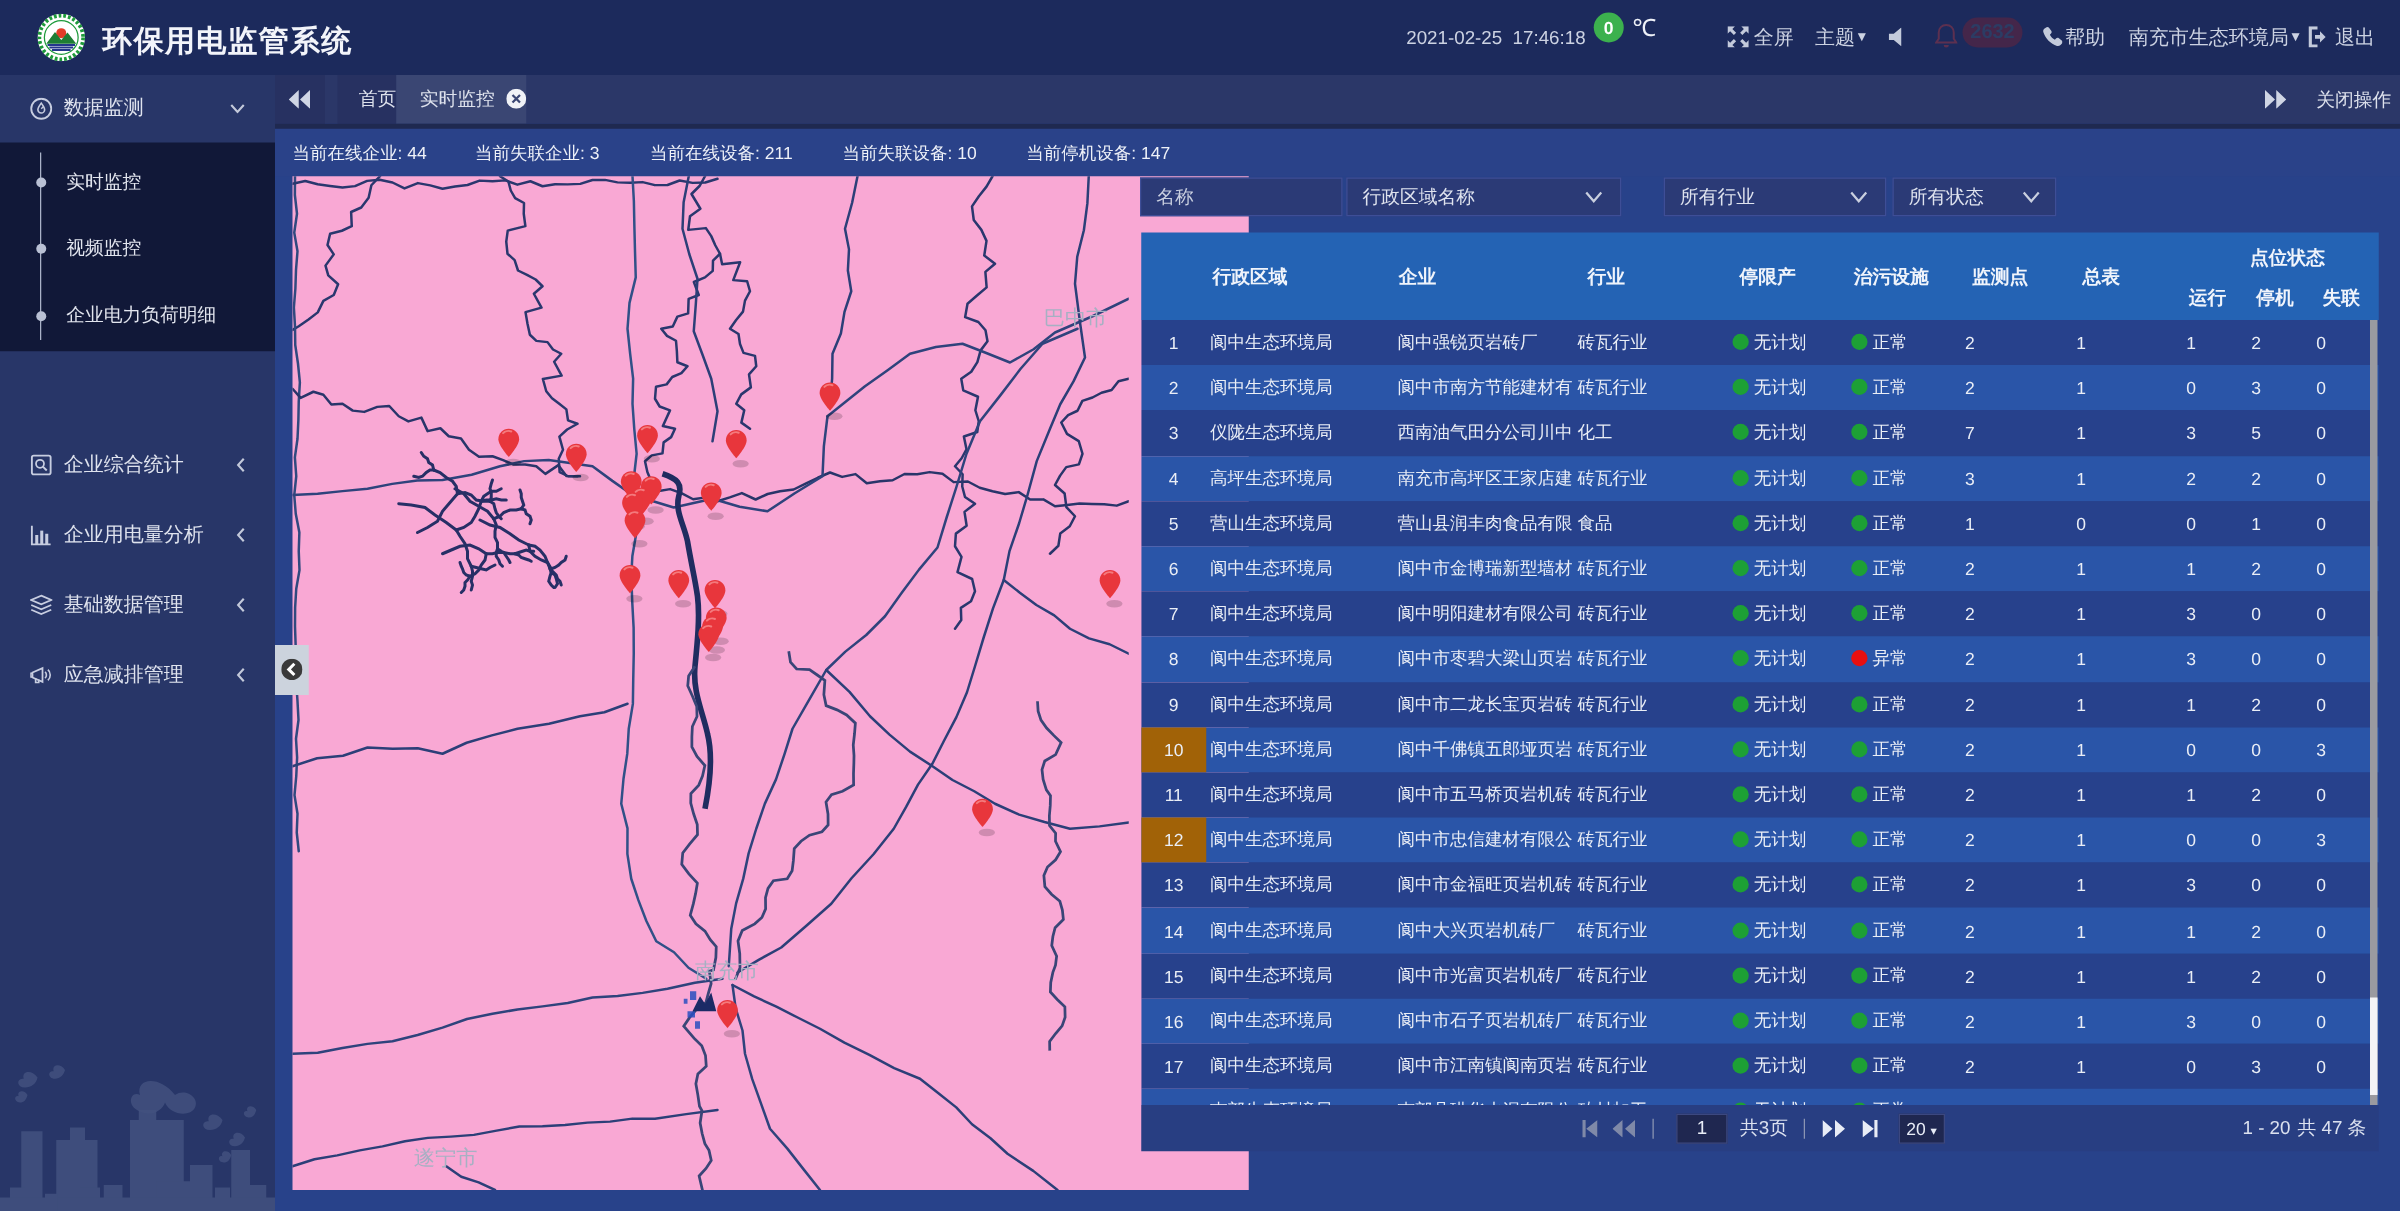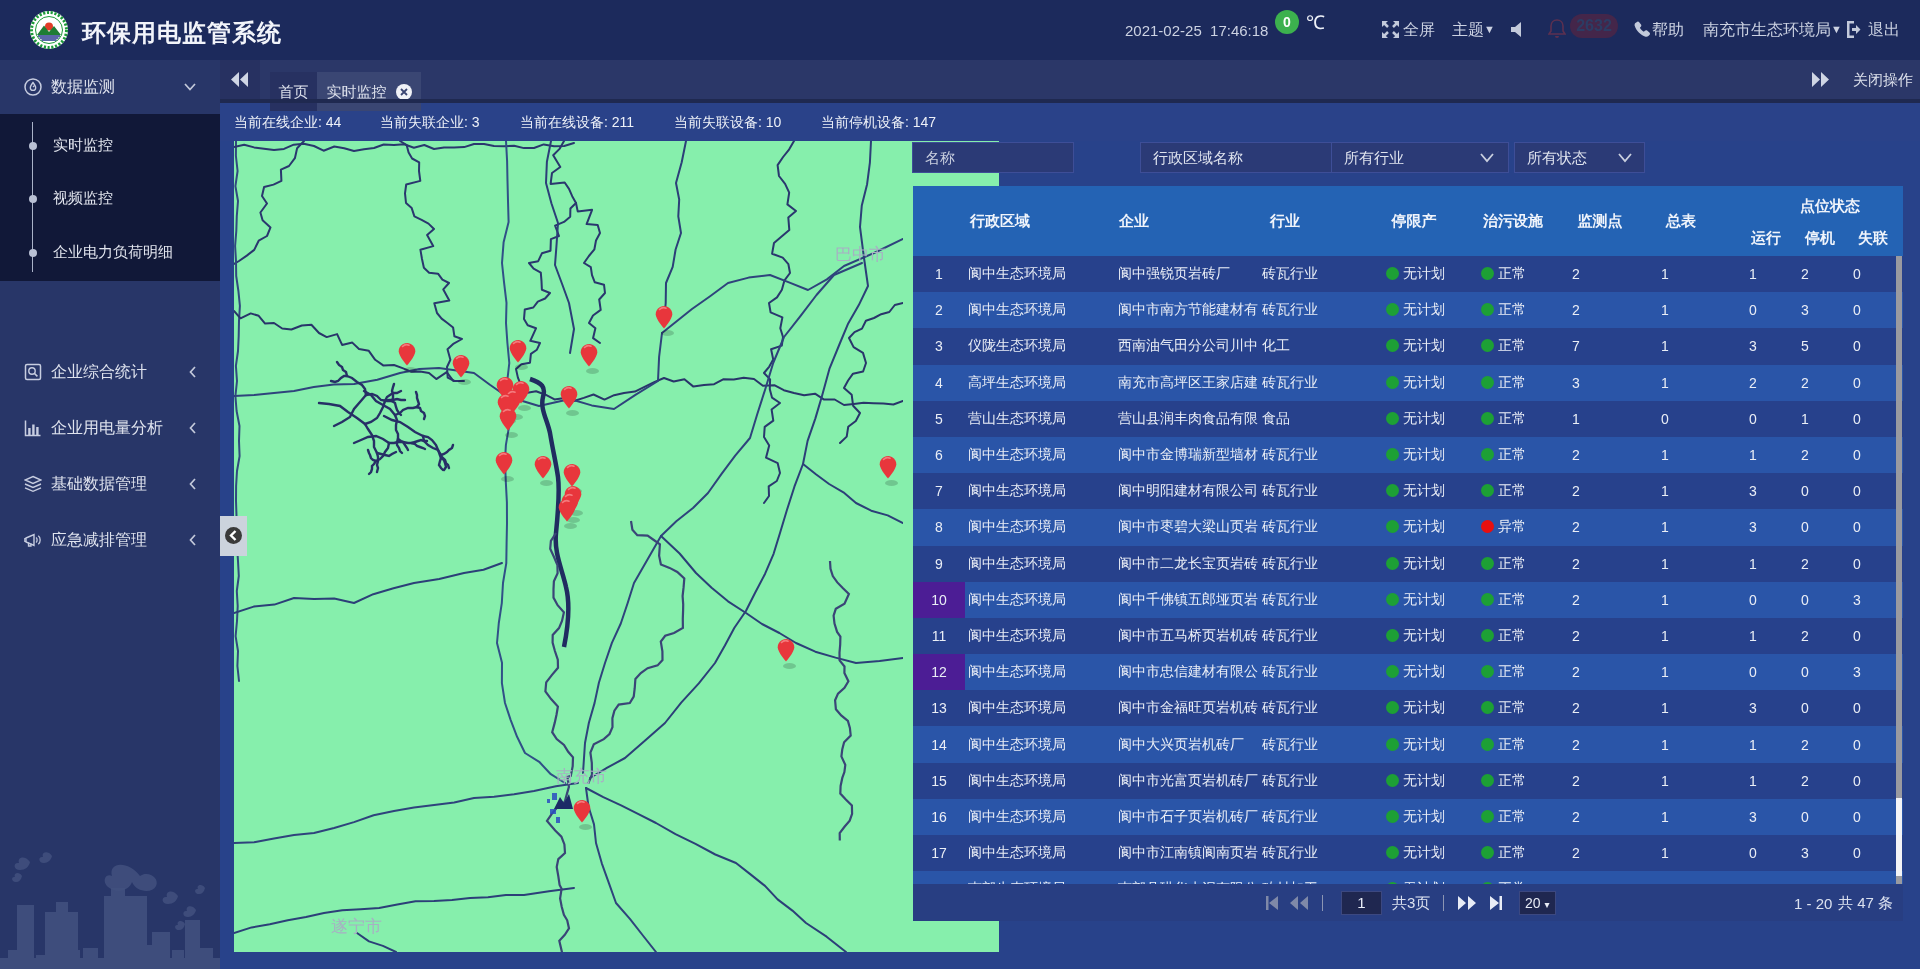--- a/index.html
+++ b/index.html
@@ -15,43 +15,43 @@
 .mi .lbl { position:absolute; left:51px; top:50%; transform:translateY(-50%); }
 .mi .ico { position:absolute; left:24px; top:50%; transform:translateY(-50%); width:18px; height:18px; }
 .mi .chev { position:absolute; right:24px; top:50%; transform:translateY(-50%); font-size:14px; color:#c3c9da; }
 #submenu { position:absolute; left:0; top:54px; width:220px; height:167px; background:#111838; }
 #submenu .vline { position:absolute; left:32px; top:8px; width:1px; height:150px; background:#aab2c8; }
 .smi { position:absolute; left:53px; color:#e2e5ee; font-size:15px; white-space:nowrap; }
 .smi .dot { position:absolute; left:-24px; top:50%; margin-top:-4px; width:8px; height:8px; border-radius:50%; background:#b9c0d4; }
 
 #tabbar { position:absolute; left:220px; top:60px; width:1700px; height:39px; background:#2b3768; z-index:3; }
 #tabbar .blk { position:absolute; left:0; top:0; width:40px; height:39px; background:#273161; }
-.tab { position:absolute; top:12px; height:39px; color:#dde1ec; font-size:15px; line-height:39px; text-align:center; }
+.tab { position:absolute; top:0; height:39px; color:#dde1ec; font-size:15px; line-height:39px; text-align:right; }
 #tabstrip { position:absolute; left:220px; top:99px; width:1700px; height:4px; background:#1f2950; z-index:3; }
 
 #stats { position:absolute; left:220px; top:103px; width:1700px; height:38px; background:#2a4289; z-index:2; color:#eef1f8; font-size:14px; }
 #stats span { position:absolute; top:11px; white-space:nowrap; }
 
-#map { position:absolute; left:234px; top:141px; width:765px; height:811px; background:#86efac; z-index:2; }
+#map { position:absolute; left:234px; top:141px; width:765px; height:811px; background:#f9a8d4; z-index:2; }
 #handle { position:absolute; left:220px; top:516px; width:27px; height:40px; background:#ccd3dd; z-index:6; }
 
 #filters { position:absolute; z-index:2; }
 .fbox { position:absolute; top:142px; height:31px; background:#2b3a76; border:1px solid #3e4e97; color:#dfe3ee; font-size:15px; }
 .fbox .ph { position:absolute; left:12px; top:50%; transform:translateY(-50%); white-space:nowrap; }
 .fbox svg { position:absolute; top:50%; margin-top:-6px; }
 #thead { position:absolute; left:913px; top:186px; width:990px; height:70px; background:#2463b4; z-index:2; color:#f0f4fb; font-weight:bold; font-size:15px; }
 .hc { position:absolute; transform:translateX(-50%); top:26px; white-space:nowrap; }
 #rows { position:absolute; left:913px; top:256px; width:990px; height:628px; overflow:hidden; z-index:2; font-size:14px; color:#eaeef6; }
 .row { position:relative; width:990px; height:36.2px; }
 .row.odd { background:#27418c; }
 .row.even { background:#2a55a8; }
 .cell { position:absolute; top:50%; transform:translateY(-50%); white-space:nowrap; }
 .num { position:absolute; left:0; top:0; width:52px; height:100%; text-align:center; }
 .num span { position:absolute; left:0; top:50%; transform:translateY(-50%); width:100%; }
-.num.sel { background:#4c1d95; }
+.num.sel { background:#a16207; }
 .dotg, .dotr { display:inline-block; width:13px; height:13px; border-radius:50%; vertical-align:-2px; margin-right:4px; }
 .dotg { background:#1da035; }
 .dotr { background:#e80f0f; }
 #sbar { position:absolute; left:1896px; top:256px; width:6px; height:628px; background:#9a9aa0; z-index:3; }
 #sbar .thumb { position:absolute; left:0; top:542px; width:6px; height:78px; background:#f4f4f6; }
 #pager { position:absolute; left:913px; top:884px; width:990px; height:37px; background:#283e82; z-index:2; color:#cdd5e6; font-size:15px; }
 #pager .pi { position:absolute; top:50%; transform:translateY(-50%); }
 </style>
 </head>
 <body>
@@ -345,21 +345,21 @@
   <svg style="position:absolute;left:5px;top:11px" width="17" height="17" viewBox="0 0 17 17">
     <circle cx="8.5" cy="8.5" r="8.5" fill="#3a3a3a"></circle>
     <path d="M10.5 4 L6 8.5 L10.5 13" fill="none" stroke="#fff" stroke-width="2.4"></path>
   </svg>
 </div>
 
 <div id="filters">
   <div class="fbox" style="left:912px;width:162px">
       <span class="ph" style="color:#c9cfdf">名称</span>
     </div>
-  <div class="fbox" style="left:1140px;width:252px">
+  <div class="fbox" style="left:1077px;width:220px">
       <span class="ph">行政区域名称</span>
     <svg style="right:14px" width="14" height="12" viewBox="0 0 14 12">
         <path d="M1 2 L7 9 L13 2" fill="none" stroke="#c9cfdf" stroke-width="1.8"></path>
       </svg>
   </div>
   <div class="fbox" style="left:1331px;width:178px">
       <span class="ph">所有行业</span>
     <svg style="right:14px" width="14" height="12" viewBox="0 0 14 12">
         <path d="M1 2 L7 9 L13 2" fill="none" stroke="#c9cfdf" stroke-width="1.8"></path>
       </svg>

